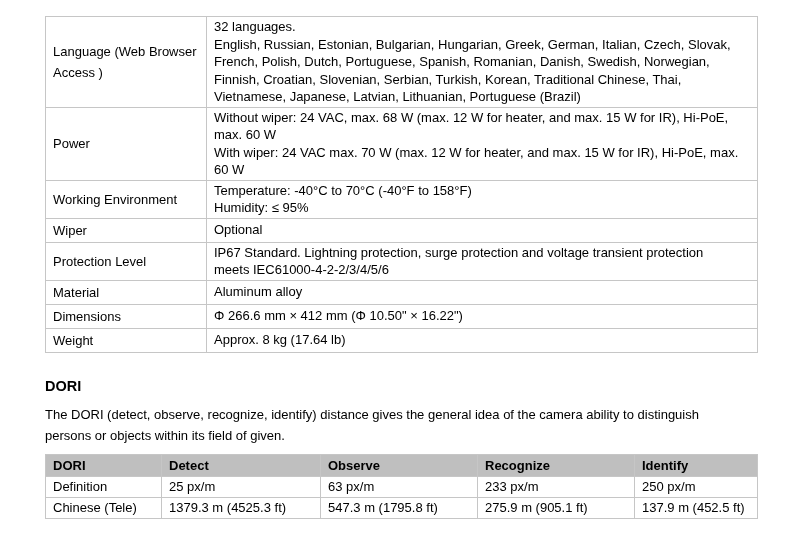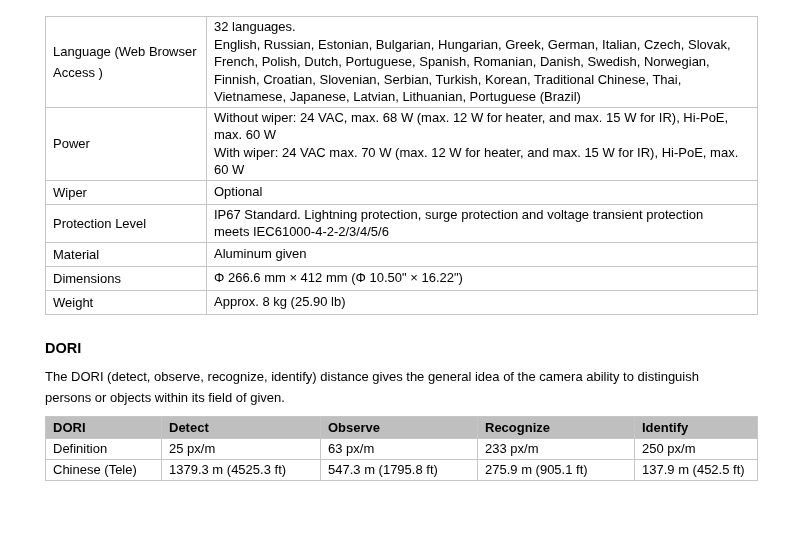--- a/index.html
+++ b/index.html
@@ -87,48 +87,55 @@
         <tr>
           <td class="label-cell">Power</td>
           <td class="value-cell">
             <div class="value-line">Without wiper: 24 VAC, max. 68 W (max. 12 W for heater, and max. 15 W for IR), Hi-PoE,</div>
             <div class="value-line">max. 60 W</div>
             <div class="value-line">With wiper: 24 VAC max. 70 W (max. 12 W for heater, and max. 15 W for IR), Hi-PoE, max.</div>
             <div class="value-line">60 W</div>
           </td>
         </tr>
         <tr>
+          <td class="label-cell">Working Environment</td>
+          <td class="value-cell">
+            <div class="value-line">Temperature: -40°C to 70°C (-40°F to 158°F)</div>
+            <div class="value-line">Humidity: ≤ 95%</div>
+          </td>
+        </tr>
+        <tr>
           <td class="label-cell">Wiper</td>
           <td class="value-cell">
             <div class="value-line">Optional</div>
           </td>
         </tr>
         <tr>
           <td class="label-cell">Protection Level</td>
           <td class="value-cell">
             <div class="value-line">IP67 Standard. Lightning protection, surge protection and voltage transient protection</div>
             <div class="value-line">meets IEC61000-4-2-2/3/4/5/6</div>
           </td>
         </tr>
         <tr>
           <td class="label-cell">Material</td>
           <td class="value-cell">
-            <div class="value-line">Aluminum given</div>
+            <div class="value-line">Aluminum alloy</div>
           </td>
         </tr>
         <tr>
           <td class="label-cell">Dimensions</td>
           <td class="value-cell">
             <div class="value-line">Φ 266.6 mm × 412 mm (Φ 10.50" × 16.22")</div>
           </td>
         </tr>
         <tr>
           <td class="label-cell">Weight</td>
           <td class="value-cell">
-            <div class="value-line">Approx. 8 kg (25.90 lb)</div>
+            <div class="value-line">Approx. 8 kg (17.64 lb)</div>
           </td>
         </tr>
       </tbody>
   </table>
 
   <div class="dori-heading">DORI</div>
 
   <div id="dori-desc">
       <div class="dori-desc-line">The DORI (detect, observe, recognize, identify) distance gives the general idea of the camera ability to distinguish</div>
       <div class="dori-desc-line">persons or objects within its field of given.</div>

